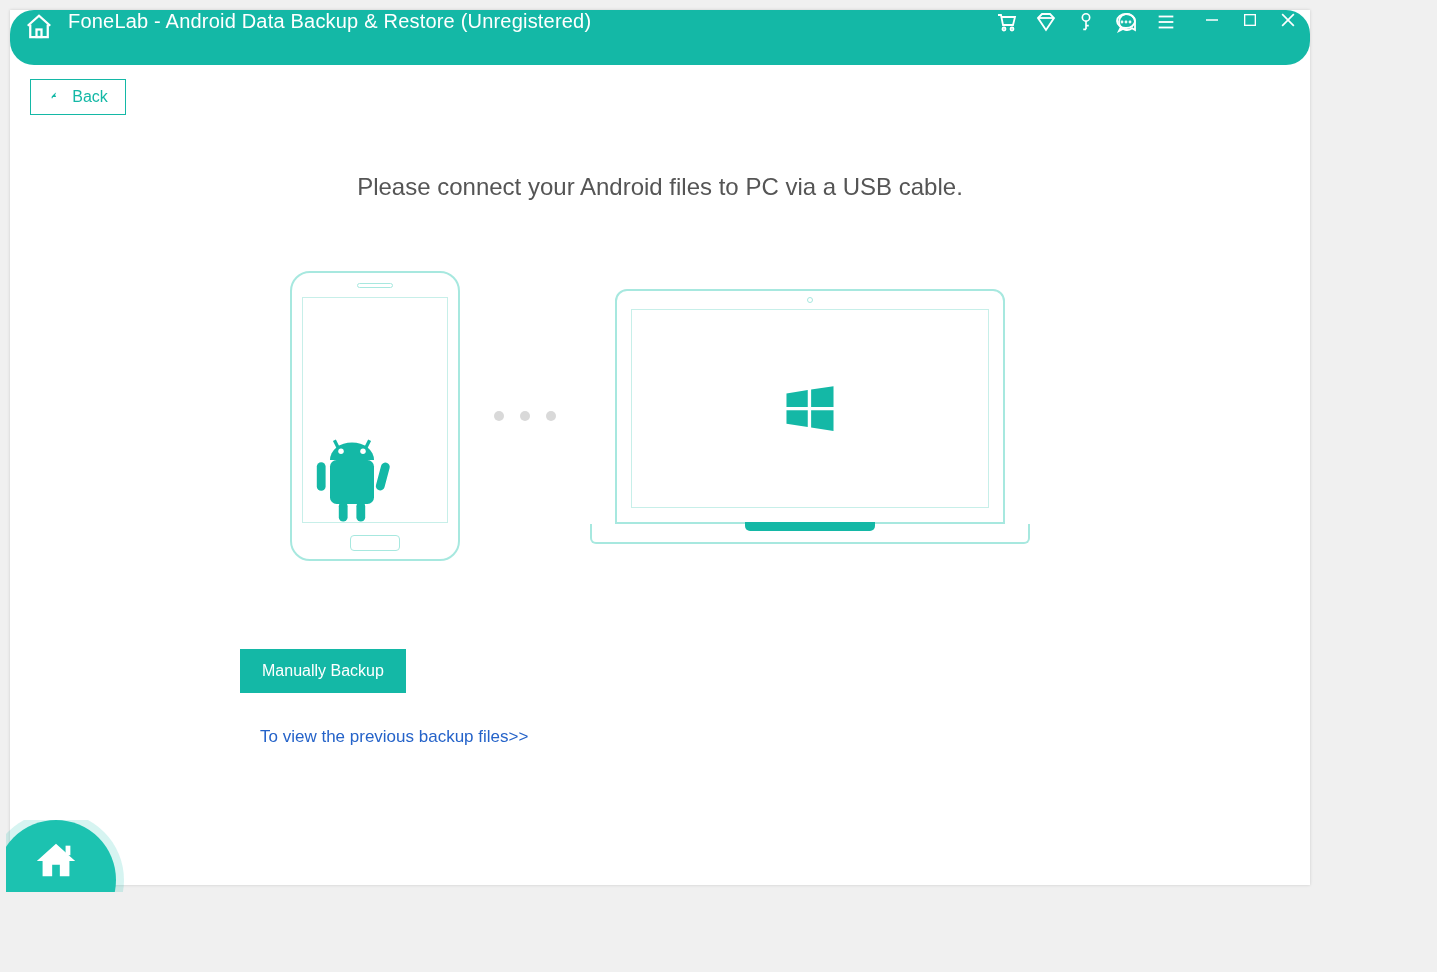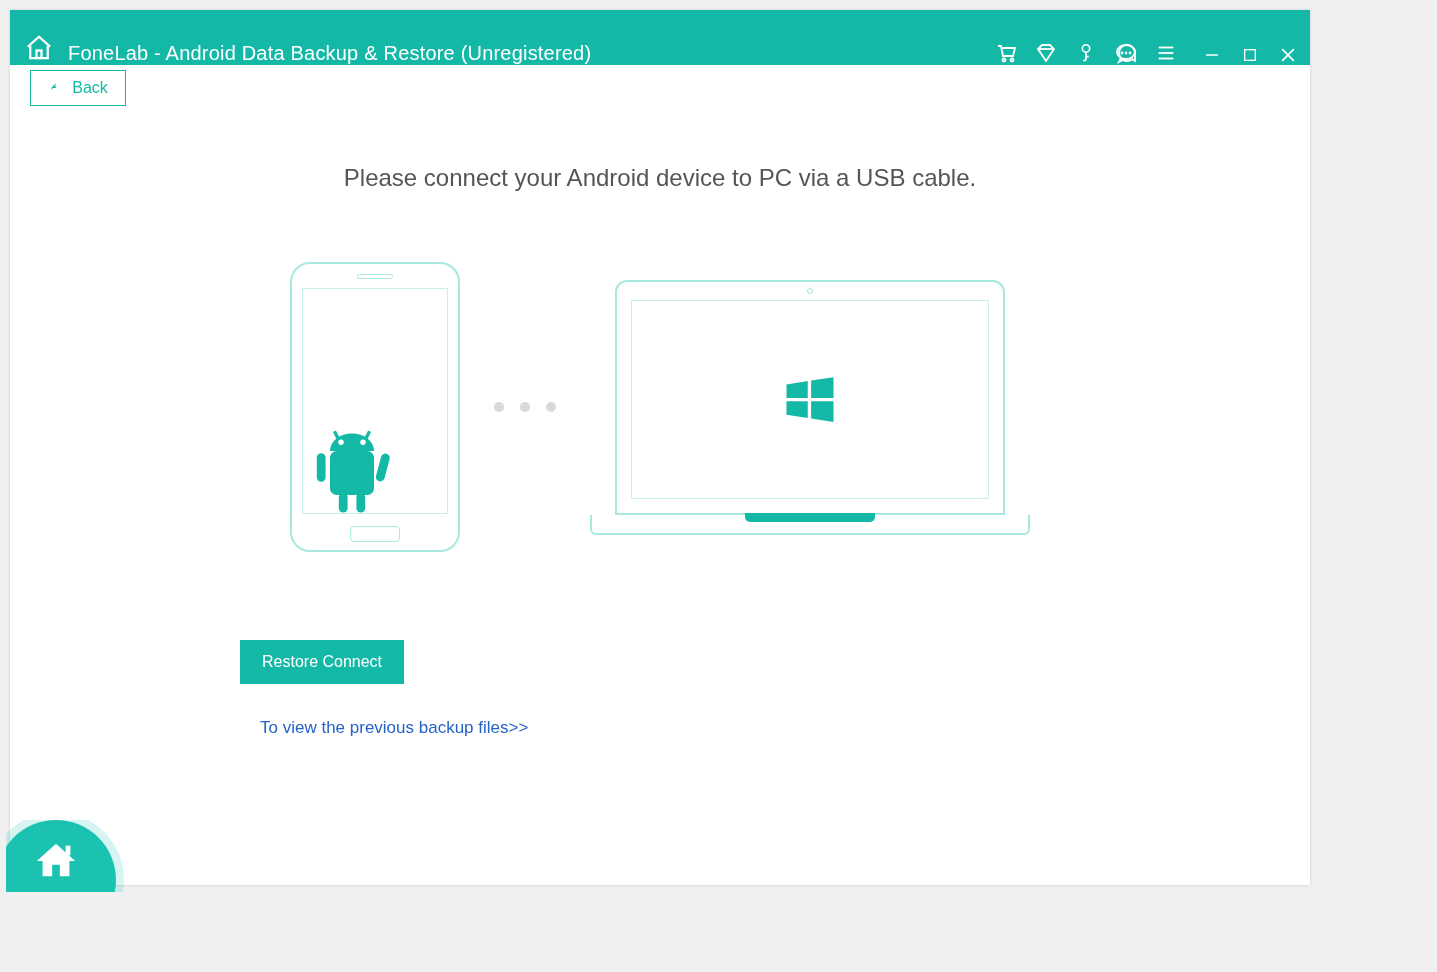--- a/index.html
+++ b/index.html
@@ -19,36 +19,37 @@
     height: 875px;
     background: #ffffff;
     display: flex;
     flex-direction: column;
     box-shadow: 0 0 3px rgba(0,0,0,0.15);
   }
   .titlebar {
     height: 55px;
     background: #14b8a6;
     display: flex;
-    align-items: flex-end;
+    align-items: flex-start;
     padding: 0 12px;
     color: #ffffff;
+    border-radius: 24px;
   }
   .title-home-icon { width: 34px; height: 34px; margin-right: 12px; display:flex; align-items:center; justify-content:center;}
   .app-title { font-size: 20px; font-weight: 400; letter-spacing: 0.2px;}
   .titlebar-spacer { flex: 1; }
   .titlebar-icons { display: flex; align-items: center; gap: 16px; }
   .titlebar-icon { width: 24px; height: 24px; display:flex; align-items:center; justify-content:center; cursor:pointer;}
   .window-controls { display:flex; align-items:center; gap: 18px; margin-left: 24px;}
   .window-controls .titlebar-icon { width: 20px; height: 20px;}
 
   .content {
     flex: 1;
     position: relative;
-    padding: 5px 20px;
+    padding: 14px 20px;
   }
   .back-btn {
     border: 1px solid #14b8a6;
     color: #14b8a6;
     background: #fff;
     height: 36px;
     width: 96px;
     display: flex;
     align-items: center;
     justify-content: center;
@@ -250,21 +251,21 @@
   <div class="content">
     <button class="back-btn">
       <svg class="back-arrow" viewBox="0 0 24 24" fill="#14b8a6">
         <path d="M14 4 L6 12 L14 12 L12 8 Z"></path>
         <path d="M13 5 C13 5 6 10 6 14 L8 14 C8 11 13 7 13 7 Z"></path>
       </svg>
       <span>Back</span>
     </button>
 
     <div class="main-area">
-      <div class="headline">Please connect your Android device to PC via a USB cable.</div>
+      <div class="headline">Please connect your Android files to PC via a USB cable.</div>
 
       <div class="illustration-row">
 
         <div class="phone">
           <div class="phone-speaker"></div>
           <div class="phone-screen">
             <svg class="android-robot" viewBox="0 0 100 100">
               <g fill="#14b8a6">
                 <path d="M30 40 a20 16 0 0 1 40 0 Z"></path>
                 <rect x="30" y="40" width="40" height="40" rx="6"></rect>
@@ -302,21 +303,21 @@
               </svg>
             </div>
           </div>
           <div class="laptop-base">
             <div class="laptop-touchpad"></div>
           </div>
         </div>
       </div>
 
       <div class="bottom-section">
-        <button class="manual-btn">Restore Connect</button>
+        <button class="manual-btn">Manually Backup</button>
         <a class="view-prev">To view the previous backup files&gt;&gt;</a>
       </div>
     </div>
   </div>
 </div>
 
 <div class="corner-container">
   <div class="circle">
     <svg viewBox="0 0 24 24" fill="#ffffff">
       <path d="M12 3 L2 12 H5 V20 H10 V14 H14 V20 H19 V12 H22 Z"></path>

